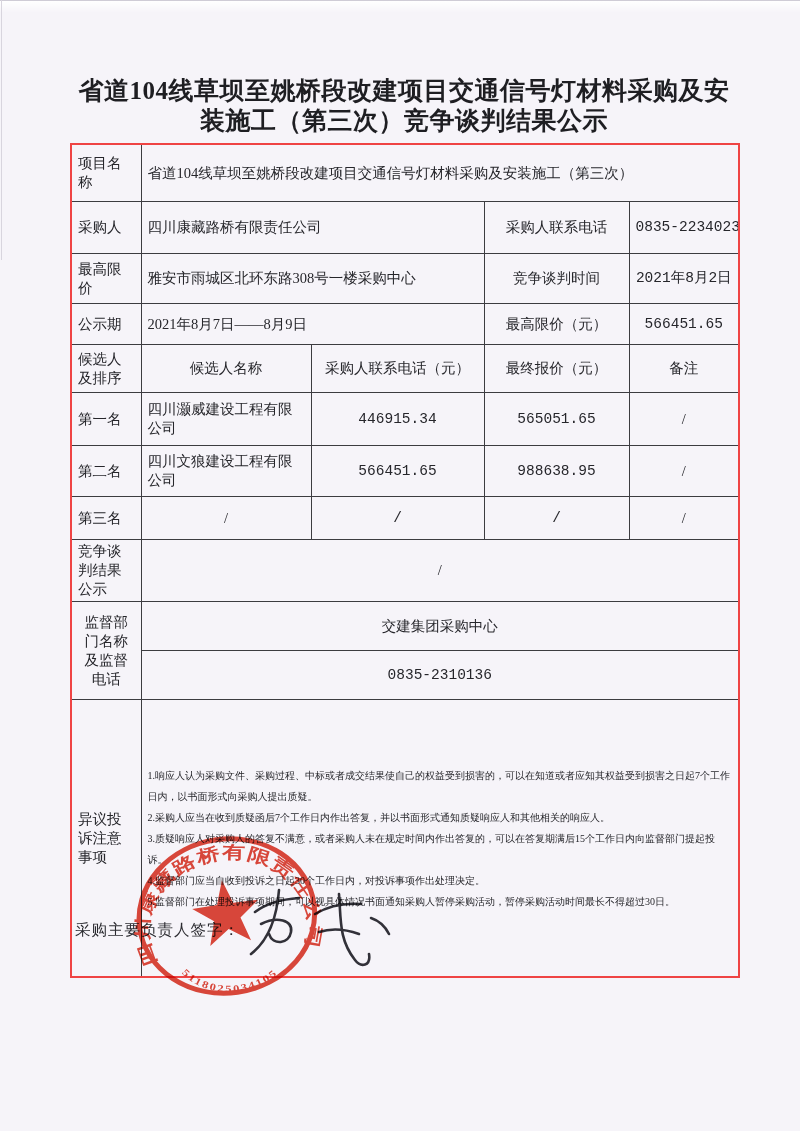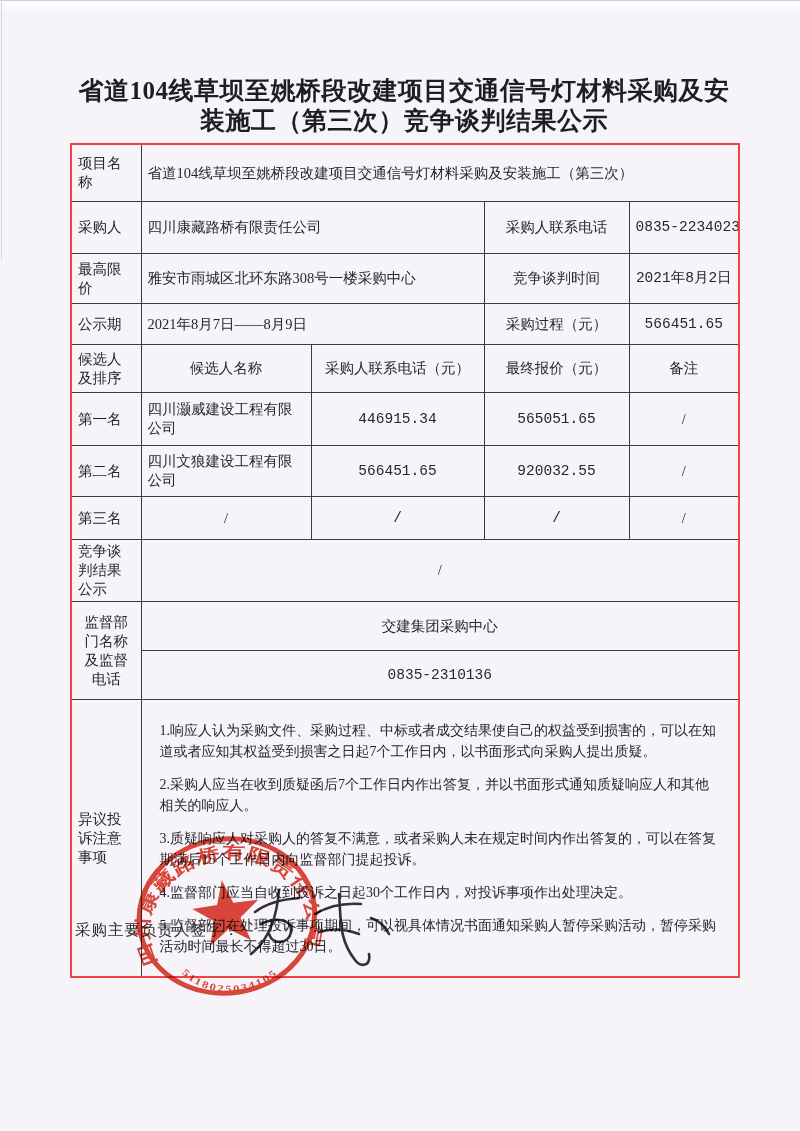--- a/index.html
+++ b/index.html
@@ -45,21 +45,21 @@
   tr.r4 td{height:36px;}
   tr.r5 td{height:43px;}
   tr.r6 td{height:48px;}
   tr.r7 td{height:46px;}
   tr.r8 td{height:38px;}
   tr.r9 td{height:46px;}
   tr.r10a td{height:44px;}
   tr.r10b td{height:44px;}
   tr.r11 td{height:272px;}
   td.objection-cell{padding:8px 8px;vertical-align:middle;}
-  .objection-cell p{margin:12px;font-size:14px;line-height:21px;text-align:left;}
+  .objection-cell p{margin:0;font-size:10px;line-height:21px;text-align:left;}
   .sign-line{
     position:absolute;left:75px;top:920px;
     font-size:15.5px;color:#2b2b30;letter-spacing:1px;
   }
   .stamp{
     position:absolute;left:130px;top:831px;width:194px;height:172px;
     transform:rotate(-8deg);
     mix-blend-mode:multiply;opacity:.92;
     pointer-events:none;
   }
@@ -100,42 +100,42 @@
         </tr>
         <tr class="r3">
           <td class="lbl">最高限价</td>
           <td colspan="2">雅安市雨城区北环东路308号一楼采购中心</td>
           <td class="c">竞争谈判时间</td>
           <td class="num">2021年8月2日</td>
         </tr>
         <tr class="r4">
           <td class="lbl">公示期</td>
           <td colspan="2">2021年8月7日——8月9日</td>
-          <td class="c">采购过程（元）</td>
+          <td class="c">最高限价（元）</td>
           <td class="num">566451.65</td>
         </tr>
         <tr class="r5">
           <td class="lbl">候选人及排序</td>
           <td class="c">候选人名称</td>
           <td class="c">采购人联系电话（元）</td>
           <td class="c">最终报价（元）</td>
           <td class="c">备注</td>
         </tr>
         <tr class="r6">
           <td class="lbl">第一名</td>
           <td>四川灏威建设工程有限公司</td>
           <td class="num">446915.34</td>
           <td class="num">565051.65</td>
           <td class="c">/</td>
         </tr>
         <tr class="r7">
           <td class="lbl">第二名</td>
           <td>四川文狼建设工程有限公司</td>
           <td class="num">566451.65</td>
-          <td class="num">920032.55</td>
+          <td class="num">988638.95</td>
           <td class="c">/</td>
         </tr>
         <tr class="r8">
           <td class="lbl">第三名</td>
           <td class="c">/</td>
           <td class="num">/</td>
           <td class="num">/</td>
           <td class="c">/</td>
         </tr>
         <tr class="r9">

